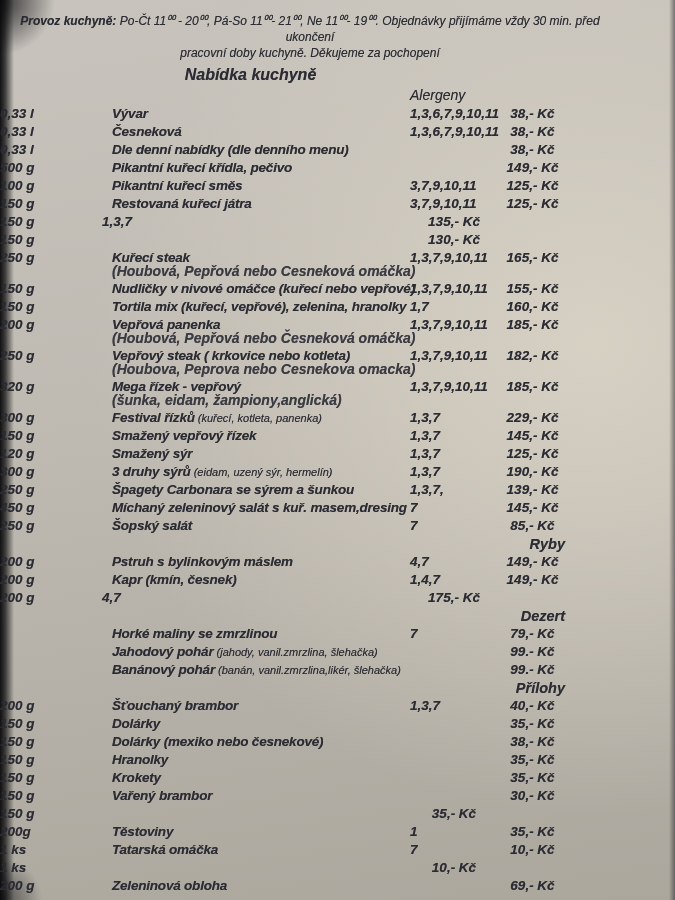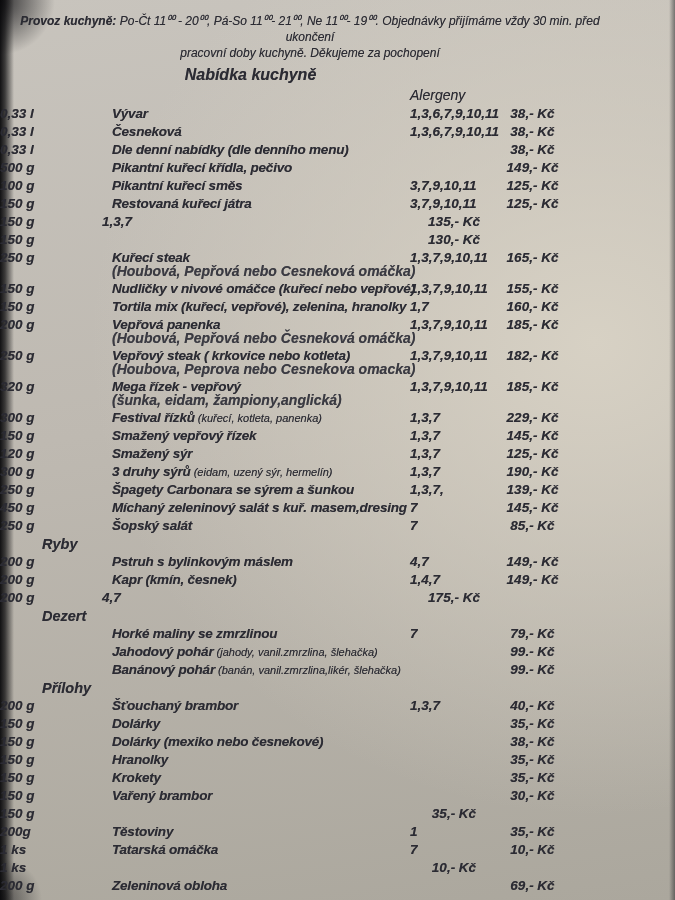--- a/index.html
+++ b/index.html
@@ -29,21 +29,21 @@
   .row.hdr-row { font-weight:400; font-size:14px; line-height:20px; }
   .qty  { text-align:left; white-space:nowrap; }
   .nm   { padding-left:12px; white-space:nowrap; letter-spacing:-0.2px; }
   .note { font-size:11px; font-weight:400; letter-spacing:0; }
   .al   { white-space:nowrap; padding-left:2px; }
   .pr   { text-align:center; white-space:nowrap; }
   .subrow { padding-left:112px; font-size:14px; font-weight:700;
             line-height:12px; margin-top:-2px; margin-bottom:3px;
             color:#3a3a42; white-space:nowrap; }
   .section { width:565px; box-sizing:border-box; padding-left:42px;
-             text-align:left; font-size:14.5px; font-weight:700; line-height:18px; }
+             text-align:right; font-size:14.5px; font-weight:700; line-height:18px; }
   .footer { width:565px; box-sizing:border-box; padding-left:42px;
             text-align:center; font-size:14px; font-weight:700;
             line-height:20px; margin-top:3px; }
 </style>
 </head>
 <body>
 
 <div class="photo">
   <div class="content">
 

